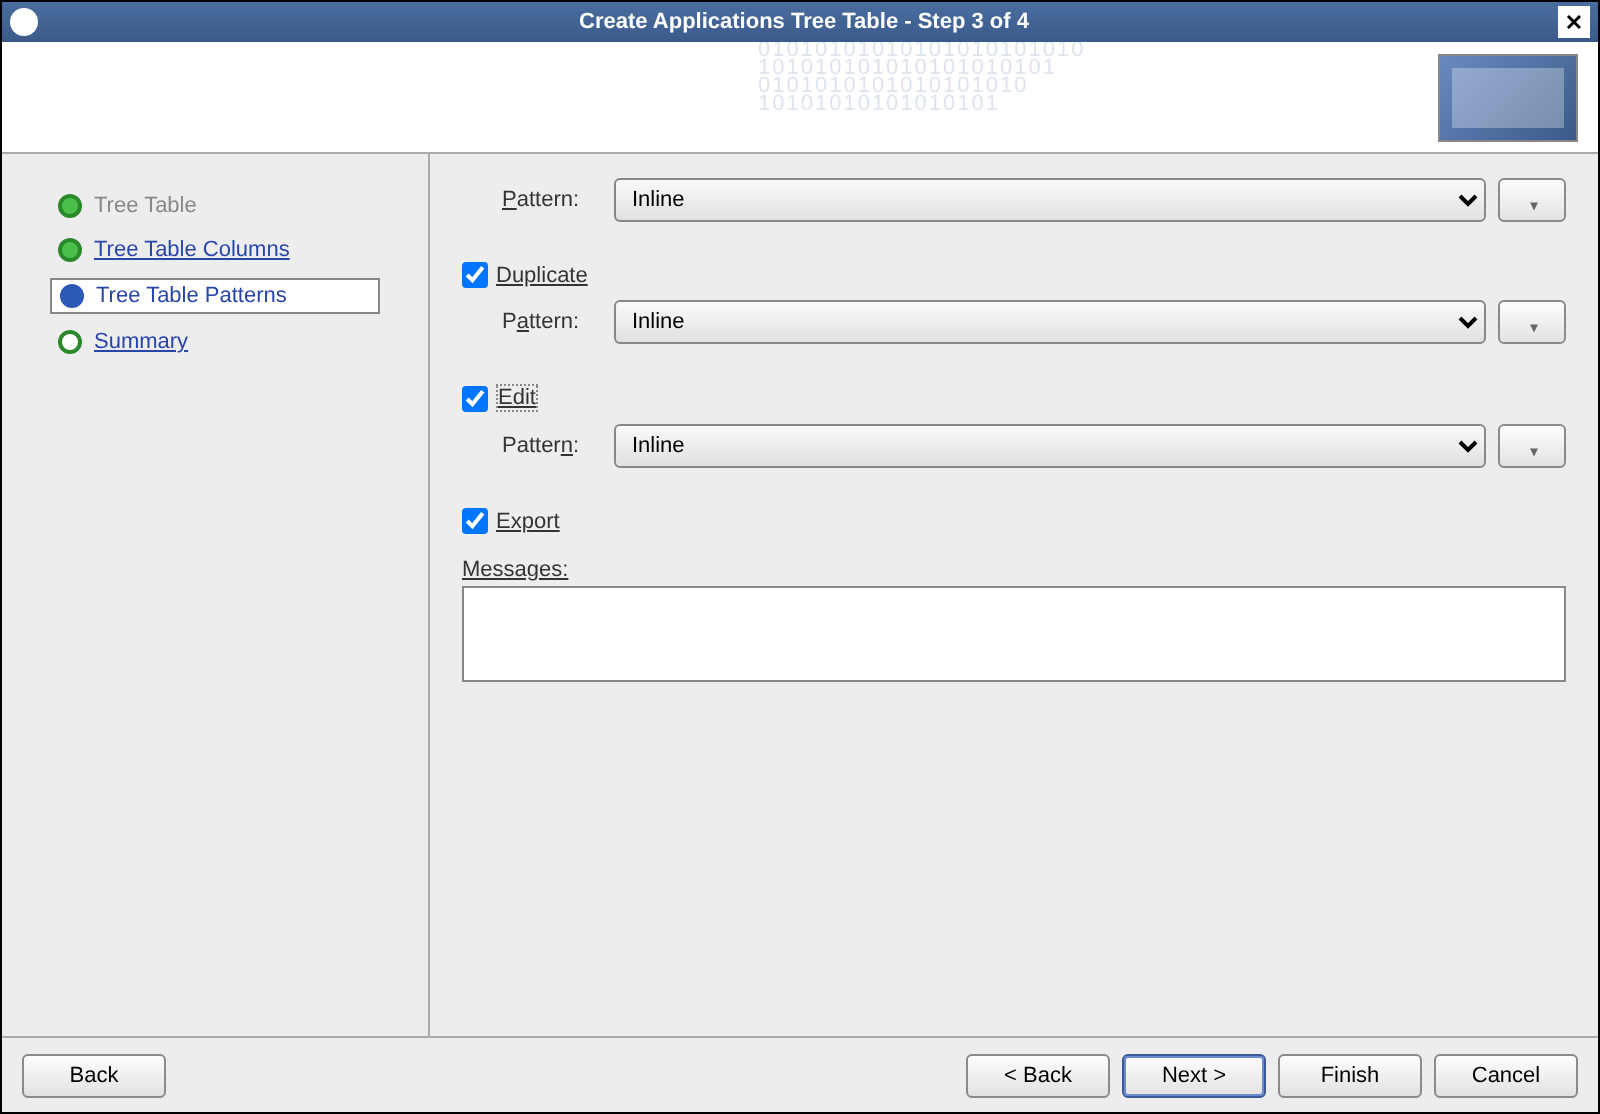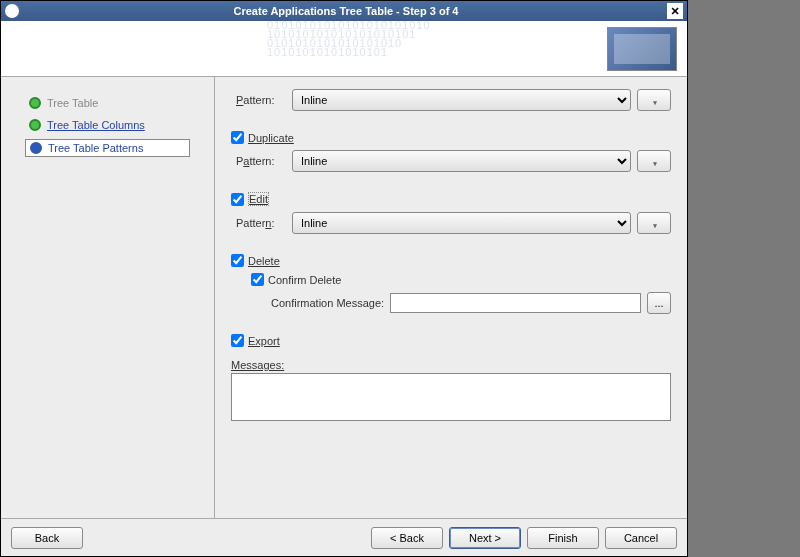--- a/index.html
+++ b/index.html
@@ -1,17 +1,17 @@
 <!DOCTYPE html>
 <html><head>
 <meta charset="utf-8">
 <style>
 *{box-sizing:border-box;margin:0;padding:0;font-family:Tahoma,Arial,sans-serif;font-size:11px}
 body{background:#7a7a7a;width:800px;height:557px;overflow:hidden}
-.win{width:688px;height:557px;background:#ededed;display:flex;flex-direction:column;border:1px solid #000}
+.win{width:800px;height:557px;background:#ededed;display:flex;flex-direction:column;border:1px solid #000}
 .titlebar{height:20px;background:linear-gradient(#4a6ea0,#3a5a8a);color:#fff;display:flex;align-items:center;padding:0 4px;font-weight:bold}
 .titlebar-icon{width:14px;height:14px;background:#fff;border-radius:50%;margin-right:6px}
 .titlebar-title{flex:1;text-align:center}
 .titlebar-close{width:16px;height:16px;background:#fff;color:#000;display:flex;align-items:center;justify-content:center;font-weight:bold;cursor:pointer}
 .header{height:56px;background:#fff;display:flex;align-items:center;padding:0 16px;border-bottom:1px solid #aaa;position:relative;overflow:hidden}
 .header h1{font-size:13px;font-weight:bold;color:#333}
 .header-bg{position:absolute;right:120px;top:0;bottom:0;width:300px;color:#cfd9e8;font-size:11px;line-height:9px;letter-spacing:1px;overflow:hidden;opacity:.7}
 .header-img{position:absolute;right:10px;top:6px;width:70px;height:44px;background:linear-gradient(135deg,#6a8abf,#3a5a8a);border:1px solid #888}
 .header-img::after{content:"";position:absolute;inset:6px;background:#fff;opacity:.3}
 .body{flex:1;display:flex;min-height:0}
@@ -24,21 +24,21 @@
 .step.current .bullet{border-color:#2a5ab5;background:#2a5ab5}
 .step a{color:#2845aa;text-decoration:underline;cursor:pointer}
 .step.current a{color:#2845aa;font-weight:normal;text-decoration:none}
 .step.past-inactive span{color:#888}
 .main{flex:1;padding:12px 16px;overflow:auto;color:#333}
 .desc{margin-bottom:14px;line-height:1.5}
 .grp{margin-bottom:20px}
 .chk{display:flex;align-items:center;margin-bottom:6px}
 .chk input{margin-right:4px}
 .chk label{text-decoration:underline;cursor:default}
-.row{display:flex;align-items:center;margin-left:5px;gap:6px}
+.row{display:flex;align-items:center;margin-left:20px;gap:6px}
 .row label{min-width:50px}
 .row label u{text-decoration:underline}
 select{flex:1;height:22px;background:linear-gradient(#fafafa,#e0e0e0);border:1px solid #888;border-radius:3px;padding:0 4px}
 .btn{height:22px;min-width:34px;background:linear-gradient(#fdfdfd,#e2e2e2);border:1px solid #8a8a8a;border-radius:3px;display:inline-flex;align-items:center;justify-content:center;cursor:pointer}
 .plus{color:#6a8a4a;font-size:13px;font-weight:bold}
 .plus::after{content:"▾";font-size:7px;color:#666;margin-left:2px}
 .sub{margin-left:20px}
 .sub .chk{margin-bottom:6px}
 .msgrow{display:flex;align-items:center;gap:6px;margin-left:20px}
 .msgrow label{white-space:nowrap}
@@ -70,20 +70,24 @@
         <div class="bullet done"></div>
         <span>Tree Table</span>
       </div>
       <div class="step">
         <div class="bullet done"></div>
         <a>Tree Table Columns</a>
       </div>
       <div class="step current">
         <div class="bullet"></div>
         <a>Tree Table Patterns</a>
+      </div>
+      <div class="step">
+        <div class="bullet future"></div>
+        <a>Summary</a>
       </div>
     </div>
 
     <div class="main">
 
       <div class="grp">
         <div class="row">
           <label><u>P</u>attern:</label>
           <select>
             <option>Inline</option>
@@ -119,37 +123,20 @@
           <label>Patter<u>n</u>:</label>
           <select>
             <option>Inline</option>
           </select>
           <button class="btn">
               <span class="plus"></span>
             </button>
         </div>
       </div>
 
-      <div class="grp">
-        <div class="chk">
-          <input type="checkbox" checked="" style="">
-          <label>Delete</label>
-        </div>
-        <div class="sub">
-          <div class="chk">
-            <input type="checkbox" checked="" style="">
-            <label style="text-decoration:none">Confirm Delete</label>
-          </div>
-          <div class="msgrow">
-            <label>Confirmation Message:</label>
-            <input type="text" value="" style="">
-            <button class="btn" style="min-width:24px">...</button>
-          </div>
-        </div>
-      </div>
 
       <div class="grp" style="margin-bottom:12px">
         <div class="chk">
           <input type="checkbox" checked="" style="">
           <label>Export</label>
         </div>
       </div>
 
       <div>
         <label style="text-decoration:underline">Messages:</label>

